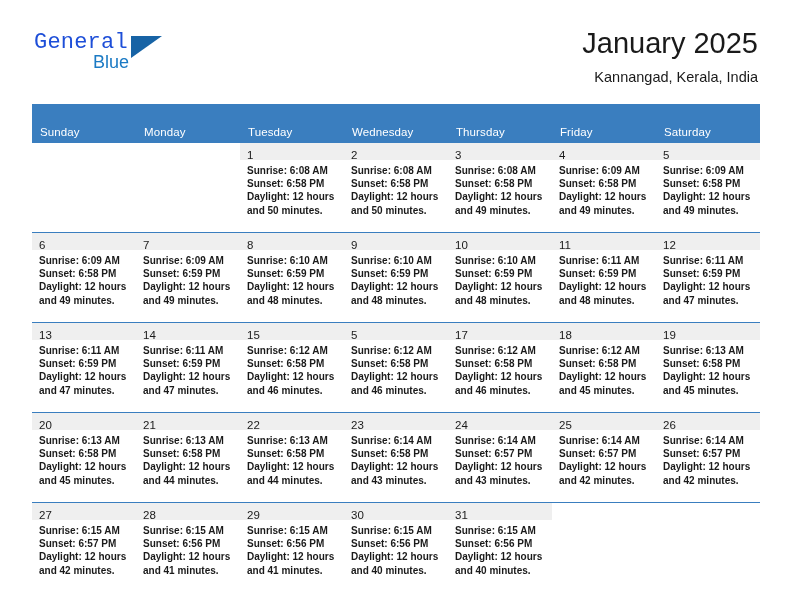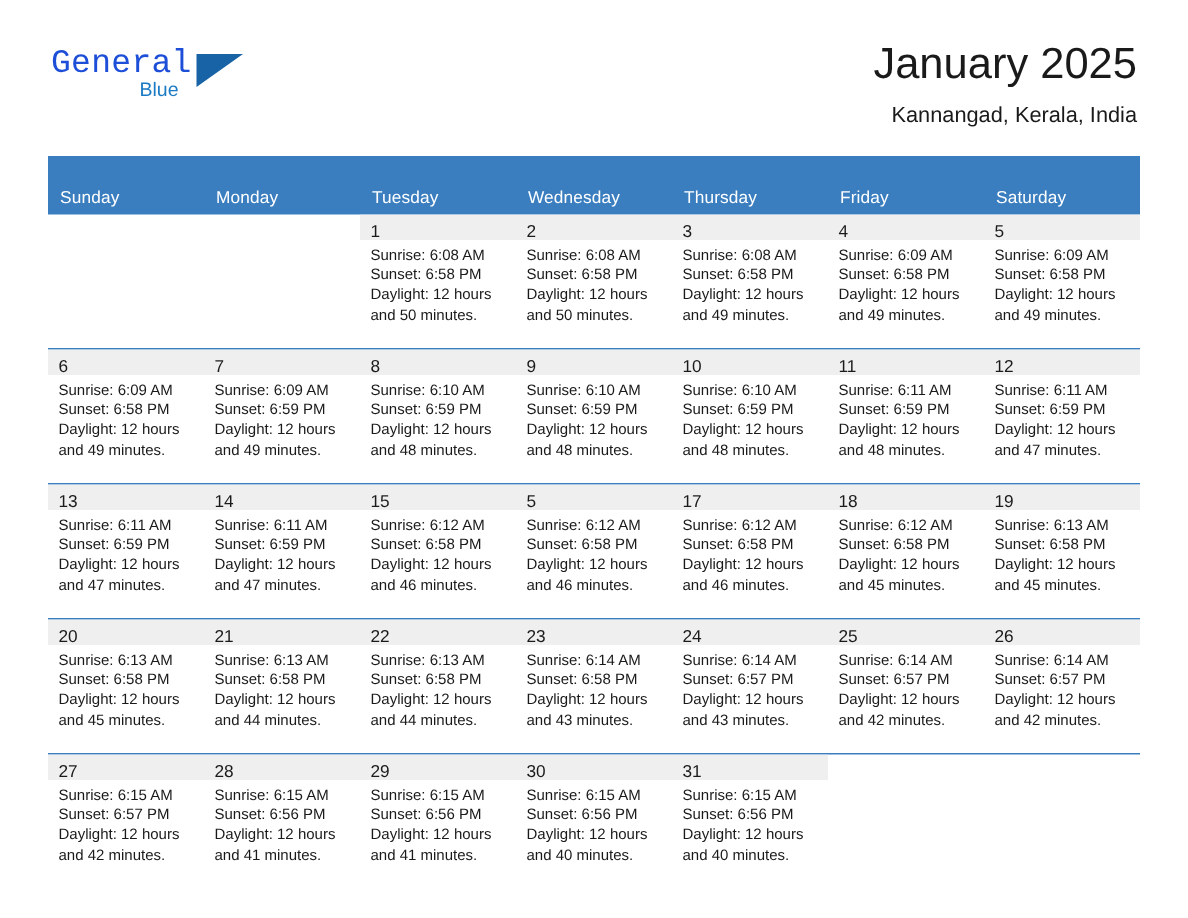--- a/index.html
+++ b/index.html
@@ -43,21 +43,21 @@
     top: 4px;
     font-size: 22px;
     letter-spacing: 0.2px;
     color: #1d4ed8;
     font-family: Liberation Mono, monospace;
   }
   .brand-blue {
     position: absolute;
     left: 61px;
     top: 26px;
-    font-size: 13px;
+    font-size: 18px;
     color: #1b7ac4;
     font-family: "Liberation Sans", sans-serif;
   }
   .brand-tri {
     position: absolute;
     left: 99px;
     top: 10px;
     width: 0;
     height: 0;
     border-left: 31px solid #1763a5;
@@ -133,20 +133,21 @@
   .daynum {
     font-size: 11.5px;
     color: #1a1a1a;
     line-height: 13px;
   }
   .info {
     padding: 4px 5px 0 7px;
     font-size: 10px;
     line-height: 13.2px;
     color: #1a1a1a;
+    font-weight: bold;
   }
   .info div { white-space: nowrap; }
 </style>
 </head>
 <body>
 
 <div class="page">
 
   <div class="header">
 

